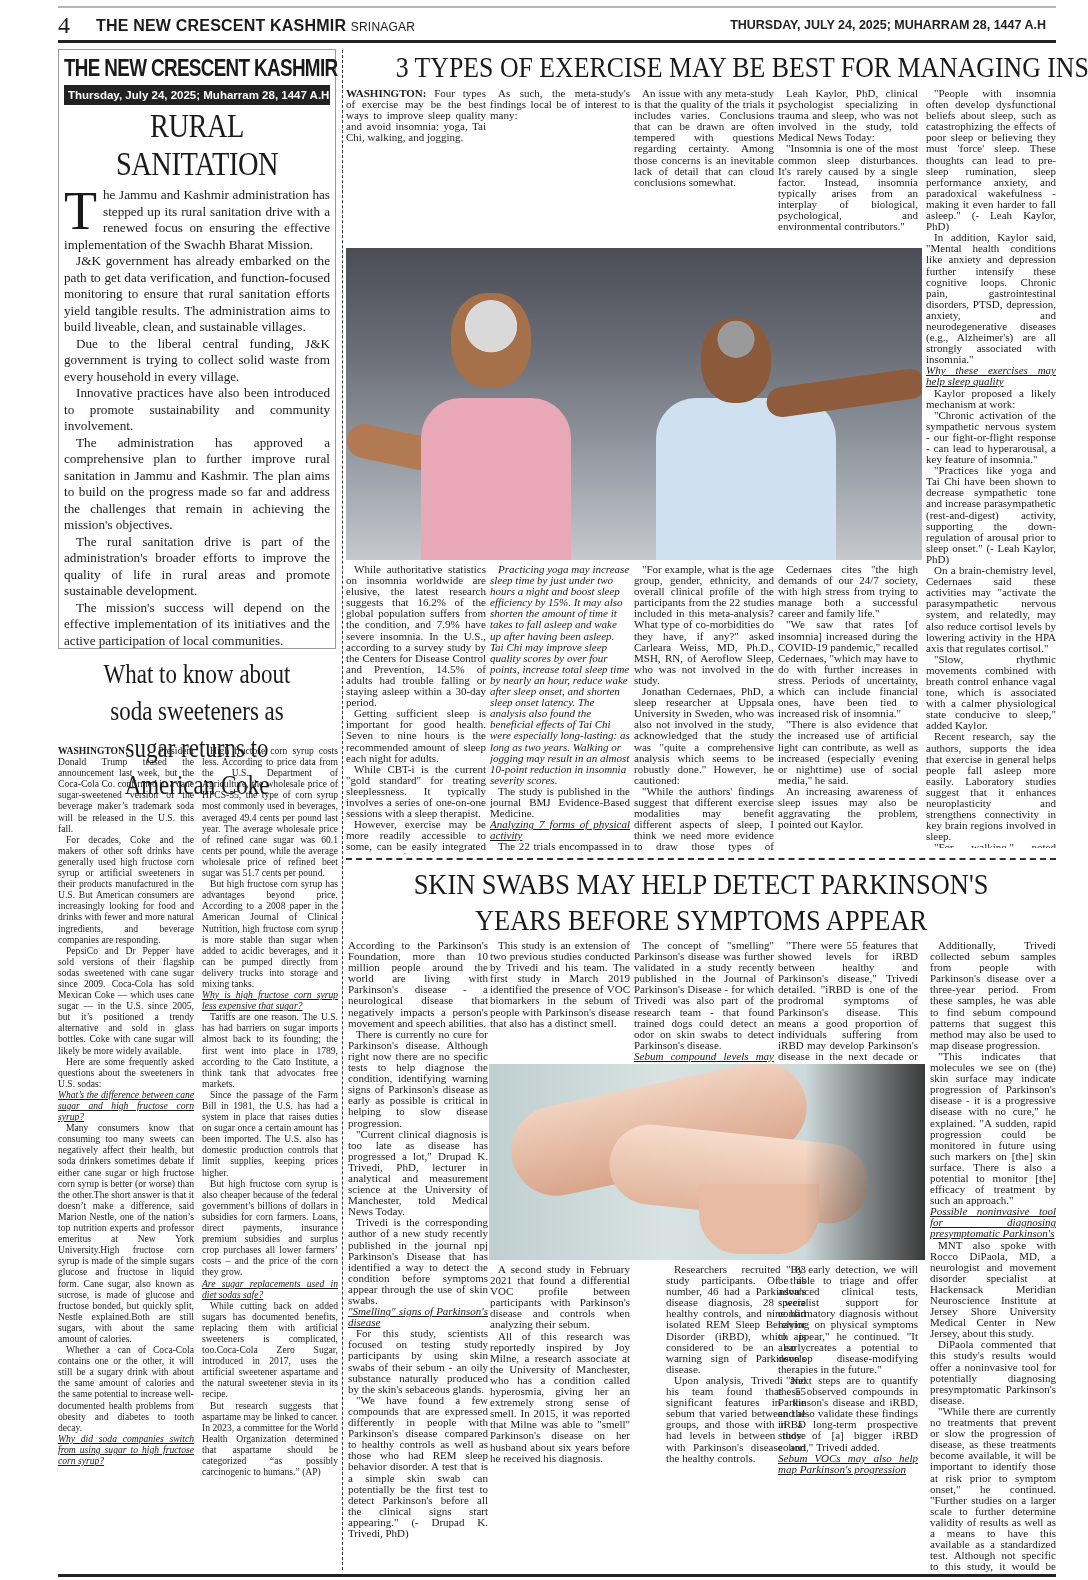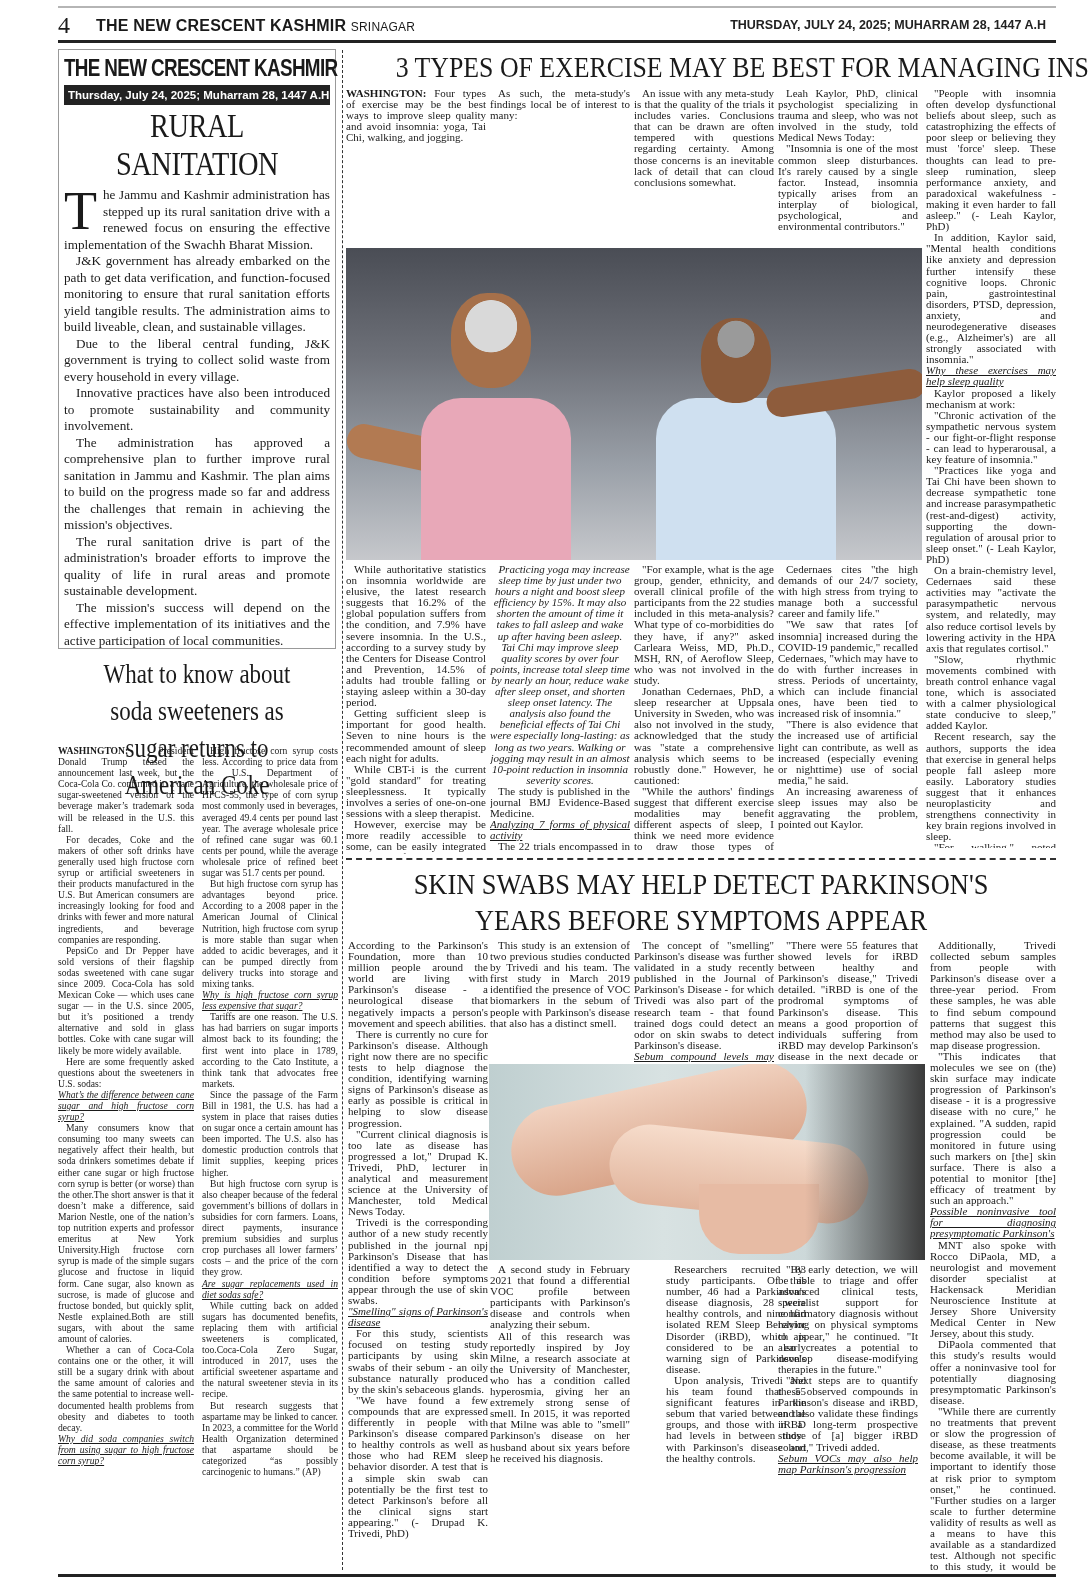--- a/index.html
+++ b/index.html
@@ -32,21 +32,21 @@
   .soda-body { position: absolute; left: 58px; top: 745px; width: 280px; column-count: 2; column-gap: 8px; font-size: 9.6px; line-height: 11.1px; text-align: justify; height: 826px; }
   .soda-body p { text-indent: 8px; }
   .soda-body p.lead { text-indent: 0; }
   .subhead { font-style: italic; text-decoration: underline; }
 
   
   .ex-title { position: absolute; left: 346px; top: 50px; width: 710px; text-align: center; font-size: 30px; line-height: 34px; white-space: nowrap; transform: scaleX(0.86); transform-origin: center; }
   .article-cols { position: absolute; font-size: 11px; line-height: 11.1px; text-align: justify; }
   .article-cols p { text-indent: 8px; }
   .article-cols p.lead { text-indent: 0; }
-  .italic-center { font-style: italic; text-align: center; }
+  .italic-center { font-style: italic; text-align: left; }
 
   .photo { position: absolute; overflow: hidden; }
   .ex-photo { left: 346px; top: 248px; width: 576px; height: 312px;
     background: linear-gradient(180deg, #4a4d55 0%, #6d7078 35%, #9aa0a8 70%, #c6c8cc 100%); }
   .ex-photo .woman-head { position: absolute; left: 105px; top: 45px; width: 80px; height: 95px; border-radius: 45%; background: radial-gradient(circle at 50% 35%, #d9d9d9 0 35%, #a6704a 36% 100%); }
   .ex-photo .woman-body { position: absolute; left: 75px; top: 150px; width: 150px; height: 170px; border-radius: 40px 40px 0 0; background: #e8a8b8; }
   .ex-photo .woman-arm { position: absolute; left: 0; top: 185px; width: 120px; height: 34px; border-radius: 20px; background: #b27a52; transform: rotate(12deg); }
   .ex-photo .man-head { position: absolute; left: 355px; top: 70px; width: 70px; height: 85px; border-radius: 45%; background: radial-gradient(circle at 50% 25%, #9a9a9a 0 25%, #8a5a3a 26% 100%); }
   .ex-photo .man-body { position: absolute; left: 310px; top: 150px; width: 180px; height: 170px; border-radius: 40px 40px 0 0; background: #cfe0f0; }
   .ex-photo .man-arm { position: absolute; left: 420px; top: 130px; width: 160px; height: 30px; border-radius: 18px; background: #8e5c3c; transform: rotate(-8deg); }
@@ -156,21 +156,21 @@
 </div>
 <div class="article-cols" style="left:490px; top:564px; width:140px; height:290px; overflow:hidden;">
   <p class="italic-center">Practicing yoga may increase sleep time by just under two hours a night and boost sleep efficiency by 15%. It may also shorten the amount of time it takes to fall asleep and wake up after having been asleep. Tai Chi may improve sleep quality scores by over four points, increase total sleep time by nearly an hour, reduce wake after sleep onset, and shorten sleep onset latency. The analysis also found the beneficial effects of Tai Chi were especially long-lasting: as long as two years. Walking or jogging may result in an almost 10-point reduction in insomnia severity scores.</p>
   <p>The study is published in the journal BMJ Evidence-Based Medicine.</p>
   <div class="subhead">Analyzing 7 forms of physical activity</div>
   <p>The 22 trials encompassed in the meta-study involved 1,348 participants and explored 13 different therapies intended to relieve insomnia. The studies ran from 6 to 26 weeks in length.</p>
 
 </div>
 <div class="article-cols" style="left:634px; top:564px; width:140px; height:290px; overflow:hidden;">
   <p>"For example, what is the age group, gender, ethnicity, and overall clinical profile of the participants from the 22 studies included in this meta-analysis? What type of co-morbidities do they have, if any?" asked Carleara Weiss, MD, Ph.D., MSH, RN, of Aeroflow Sleep, who was not involved in the study.</p>
-  <p>Jonathan Cedernaes, PhD, a sleep researcher at Uppsala University in Sweden, who was also not involved in the study, acknowledged that the study was "state a comprehensive analysis which seems to be robustly done." However, he cautioned:</p>
+  <p>Jonathan Cedernaes, PhD, a sleep researcher at Uppsala University in Sweden, who was also not involved in the study, acknowledged that the study was "quite a comprehensive analysis which seems to be robustly done." However, he cautioned:</p>
   <p>"While the authors' findings suggest that different exercise modalities may benefit different aspects of sleep, I think we need more evidence to draw those types of conclusions."</p>
   <div class="subhead">Why is it so hard for so many to sleep?</div>
 </div>
 <div class="article-cols" style="left:778px; top:564px; width:140px; height:290px; overflow:hidden;">
   <p>Cedernaes cites "the high demands of our 24/7 society, with high stress from trying to manage both a successful career and family life."</p>
   <p>"We saw that rates [of insomnia] increased during the COVID-19 pandemic," recalled Cedernaes, "which may have to do with further increases in stress. Periods of uncertainty, which can include financial ones, have been tied to increased risk of insomnia."</p>
   <p>"There is also evidence that the increased use of artificial light can contribute, as well as increased (especially evening or nighttime) use of social media," he said.</p>
   <p>An increasing awareness of sleep issues may also be aggravating the problem, pointed out Kaylor.</p>
 </div>
 

